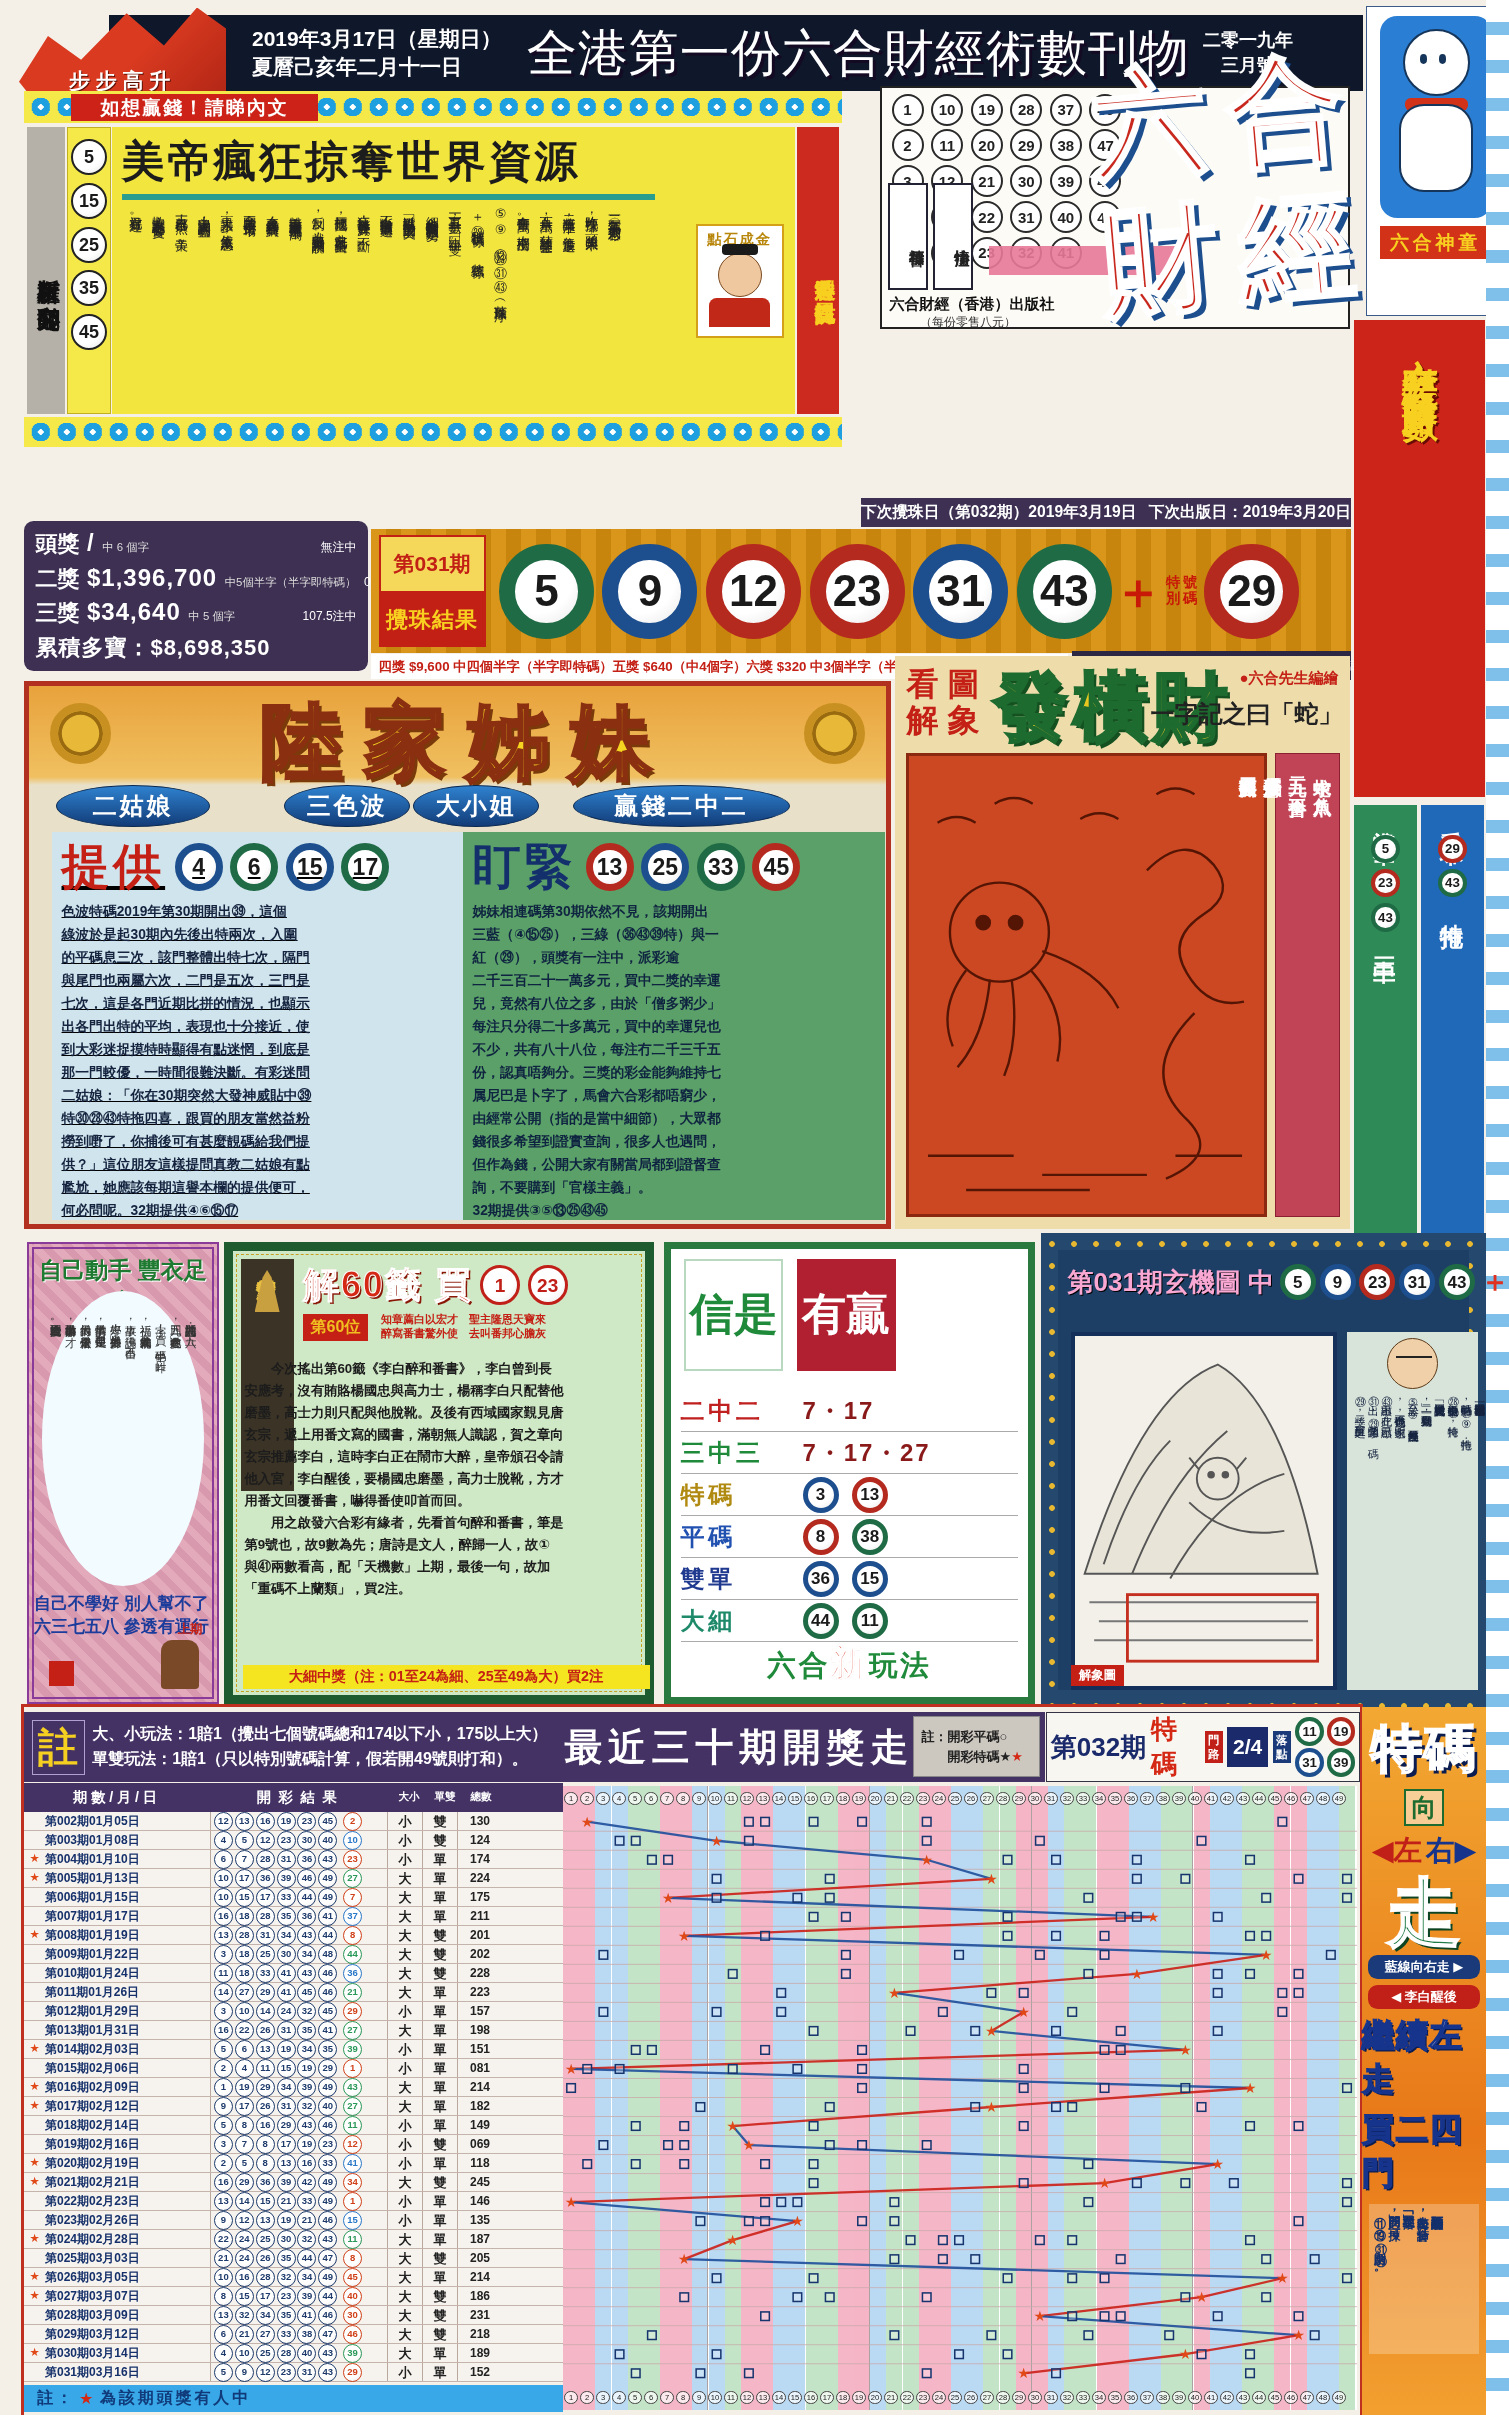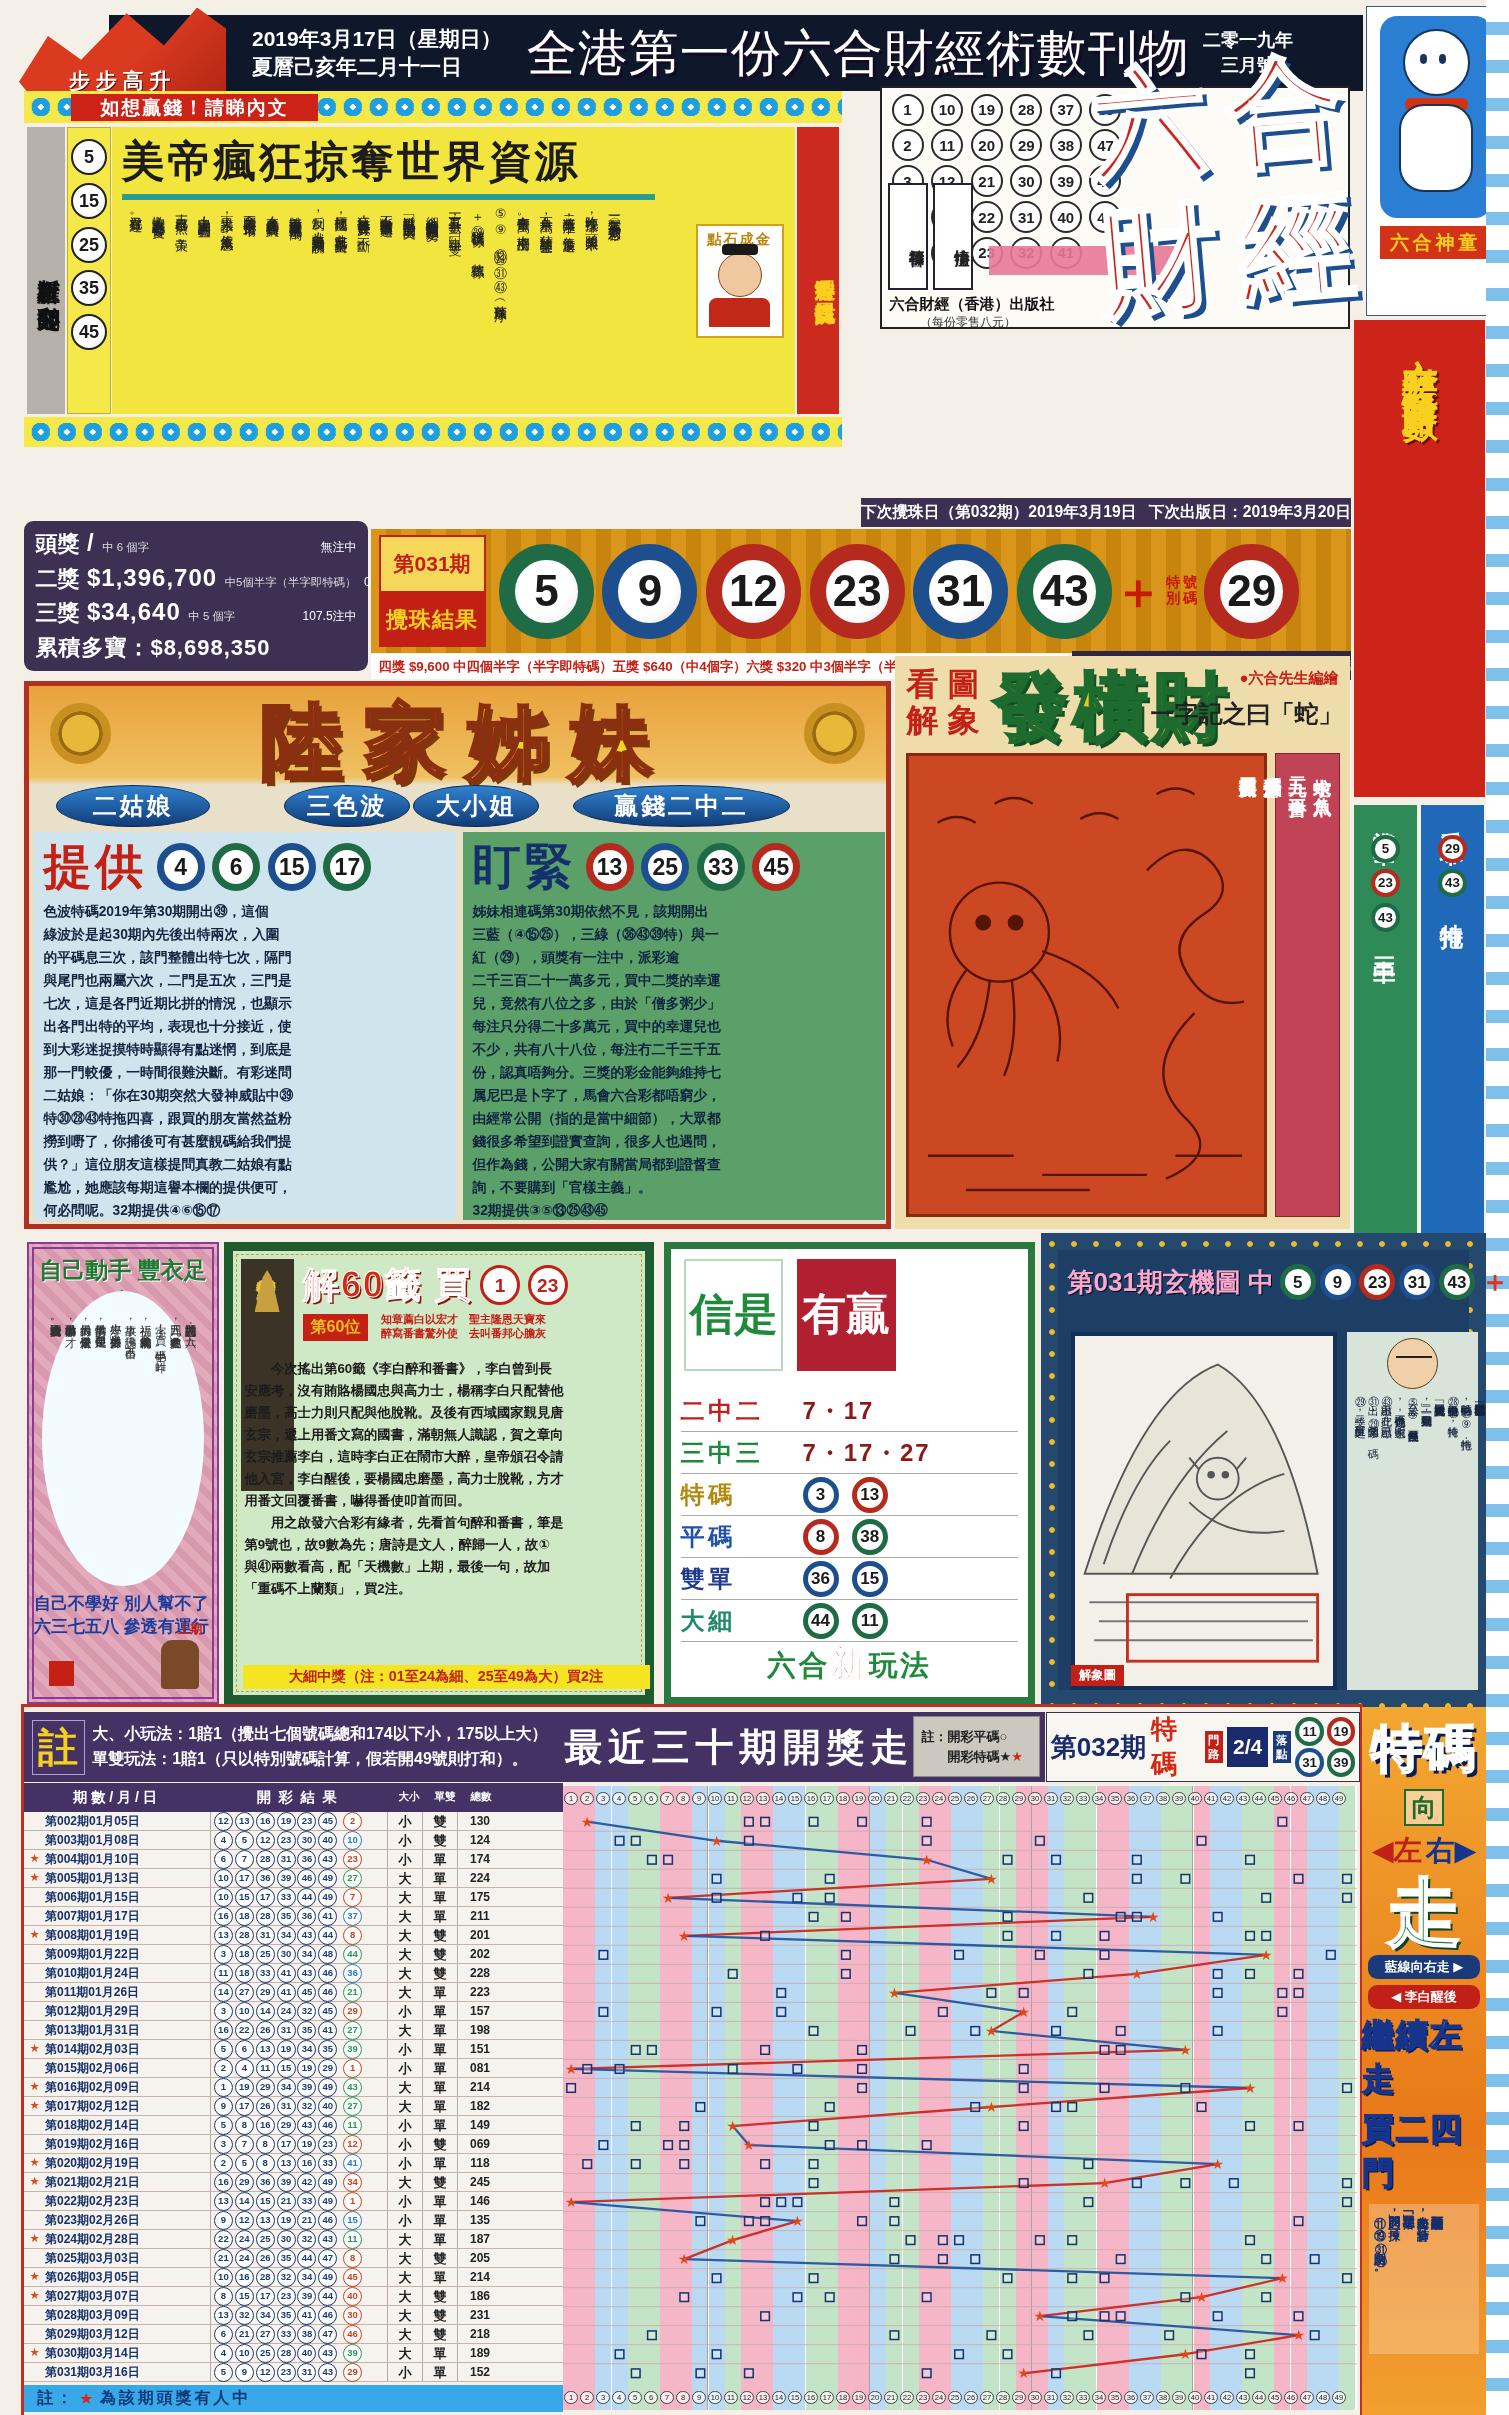--- a/index.html
+++ b/index.html
@@ -93,21 +93,21 @@
 #sisters-box{left:24px;top:681px;width:867px;height:548px;border:5.7px solid #b23020;background:linear-gradient(180deg,#e8a23c 0,#f0c060 91px,#e8e0c8 99px);}
 #sisters-title{position:absolute;left:114px;top:1.9px;width:647px;text-align:center;font-family:"Liberation Serif","DejaVu Serif",serif;font-size:82px;font-weight:900;color:#f5d520;-webkit-text-stroke:2.9px #8a3010;letter-spacing:21px;text-shadow:3.8px 3.8px 0 #7a3a0a;}
 .coin{position:absolute;top:17px;width:61px;height:61px;border-radius:50%;border:8.6px solid #c89020;background:#e8b838;box-shadow:inset 0 0 0 3.8px #9a6a10;}
 #coin-l{left:21px;}#coin-r{right:21px;}
 .tag-oval{position:absolute;top:99px;height:42px;background:linear-gradient(180deg,#2f82d0,#123c78);border:1.9px solid #0a2850;border-radius:50%;color:#fff;font-size:24px;font-weight:900;display:flex;align-items:center;justify-content:center;letter-spacing:2.9px;}
 #tag0{left:27px;width:154px;}
 #tag1{left:255px;width:126px;}
 #tag2{left:384px;width:126px;}
 #tag3{left:544px;width:217px;}
 .sis-panel{position:absolute;top:146px;height:388px;padding:5.7px 9.5px;}
-#sis-left{left:5px;width:422px;background:#cfe4ec;}
+#sis-left{left:23px;width:422px;background:#cfe4ec;text-decoration:underline;}
 #sis-right{left:434px;width:422px;background:#5aa068;}
 .sis-verbrow{display:flex;align-items:center;gap:9.5px;height:59px;}
 #sis-left .verb{color:#c42015;}
 #sis-right .verb{color:#14306c;}
 .verb{font-size:48px;font-weight:900;letter-spacing:3.8px;}
 .sis-lines{font-size:13.8px;font-weight:600;line-height:23px;color:#15233f;margin-top:3.8px;}
 #sis-right .sis-lines{color:#0f2440;}
 
 #fortune-box{left:895px;top:656px;width:455px;height:573px;background:#eedcab;}
 #fortune-kicker{position:absolute;left:11.4px;top:11.4px;width:82px;display:grid;grid-template-columns:1fr 1fr;color:#c42015;font-size:32px;font-weight:900;line-height:1.1;}

